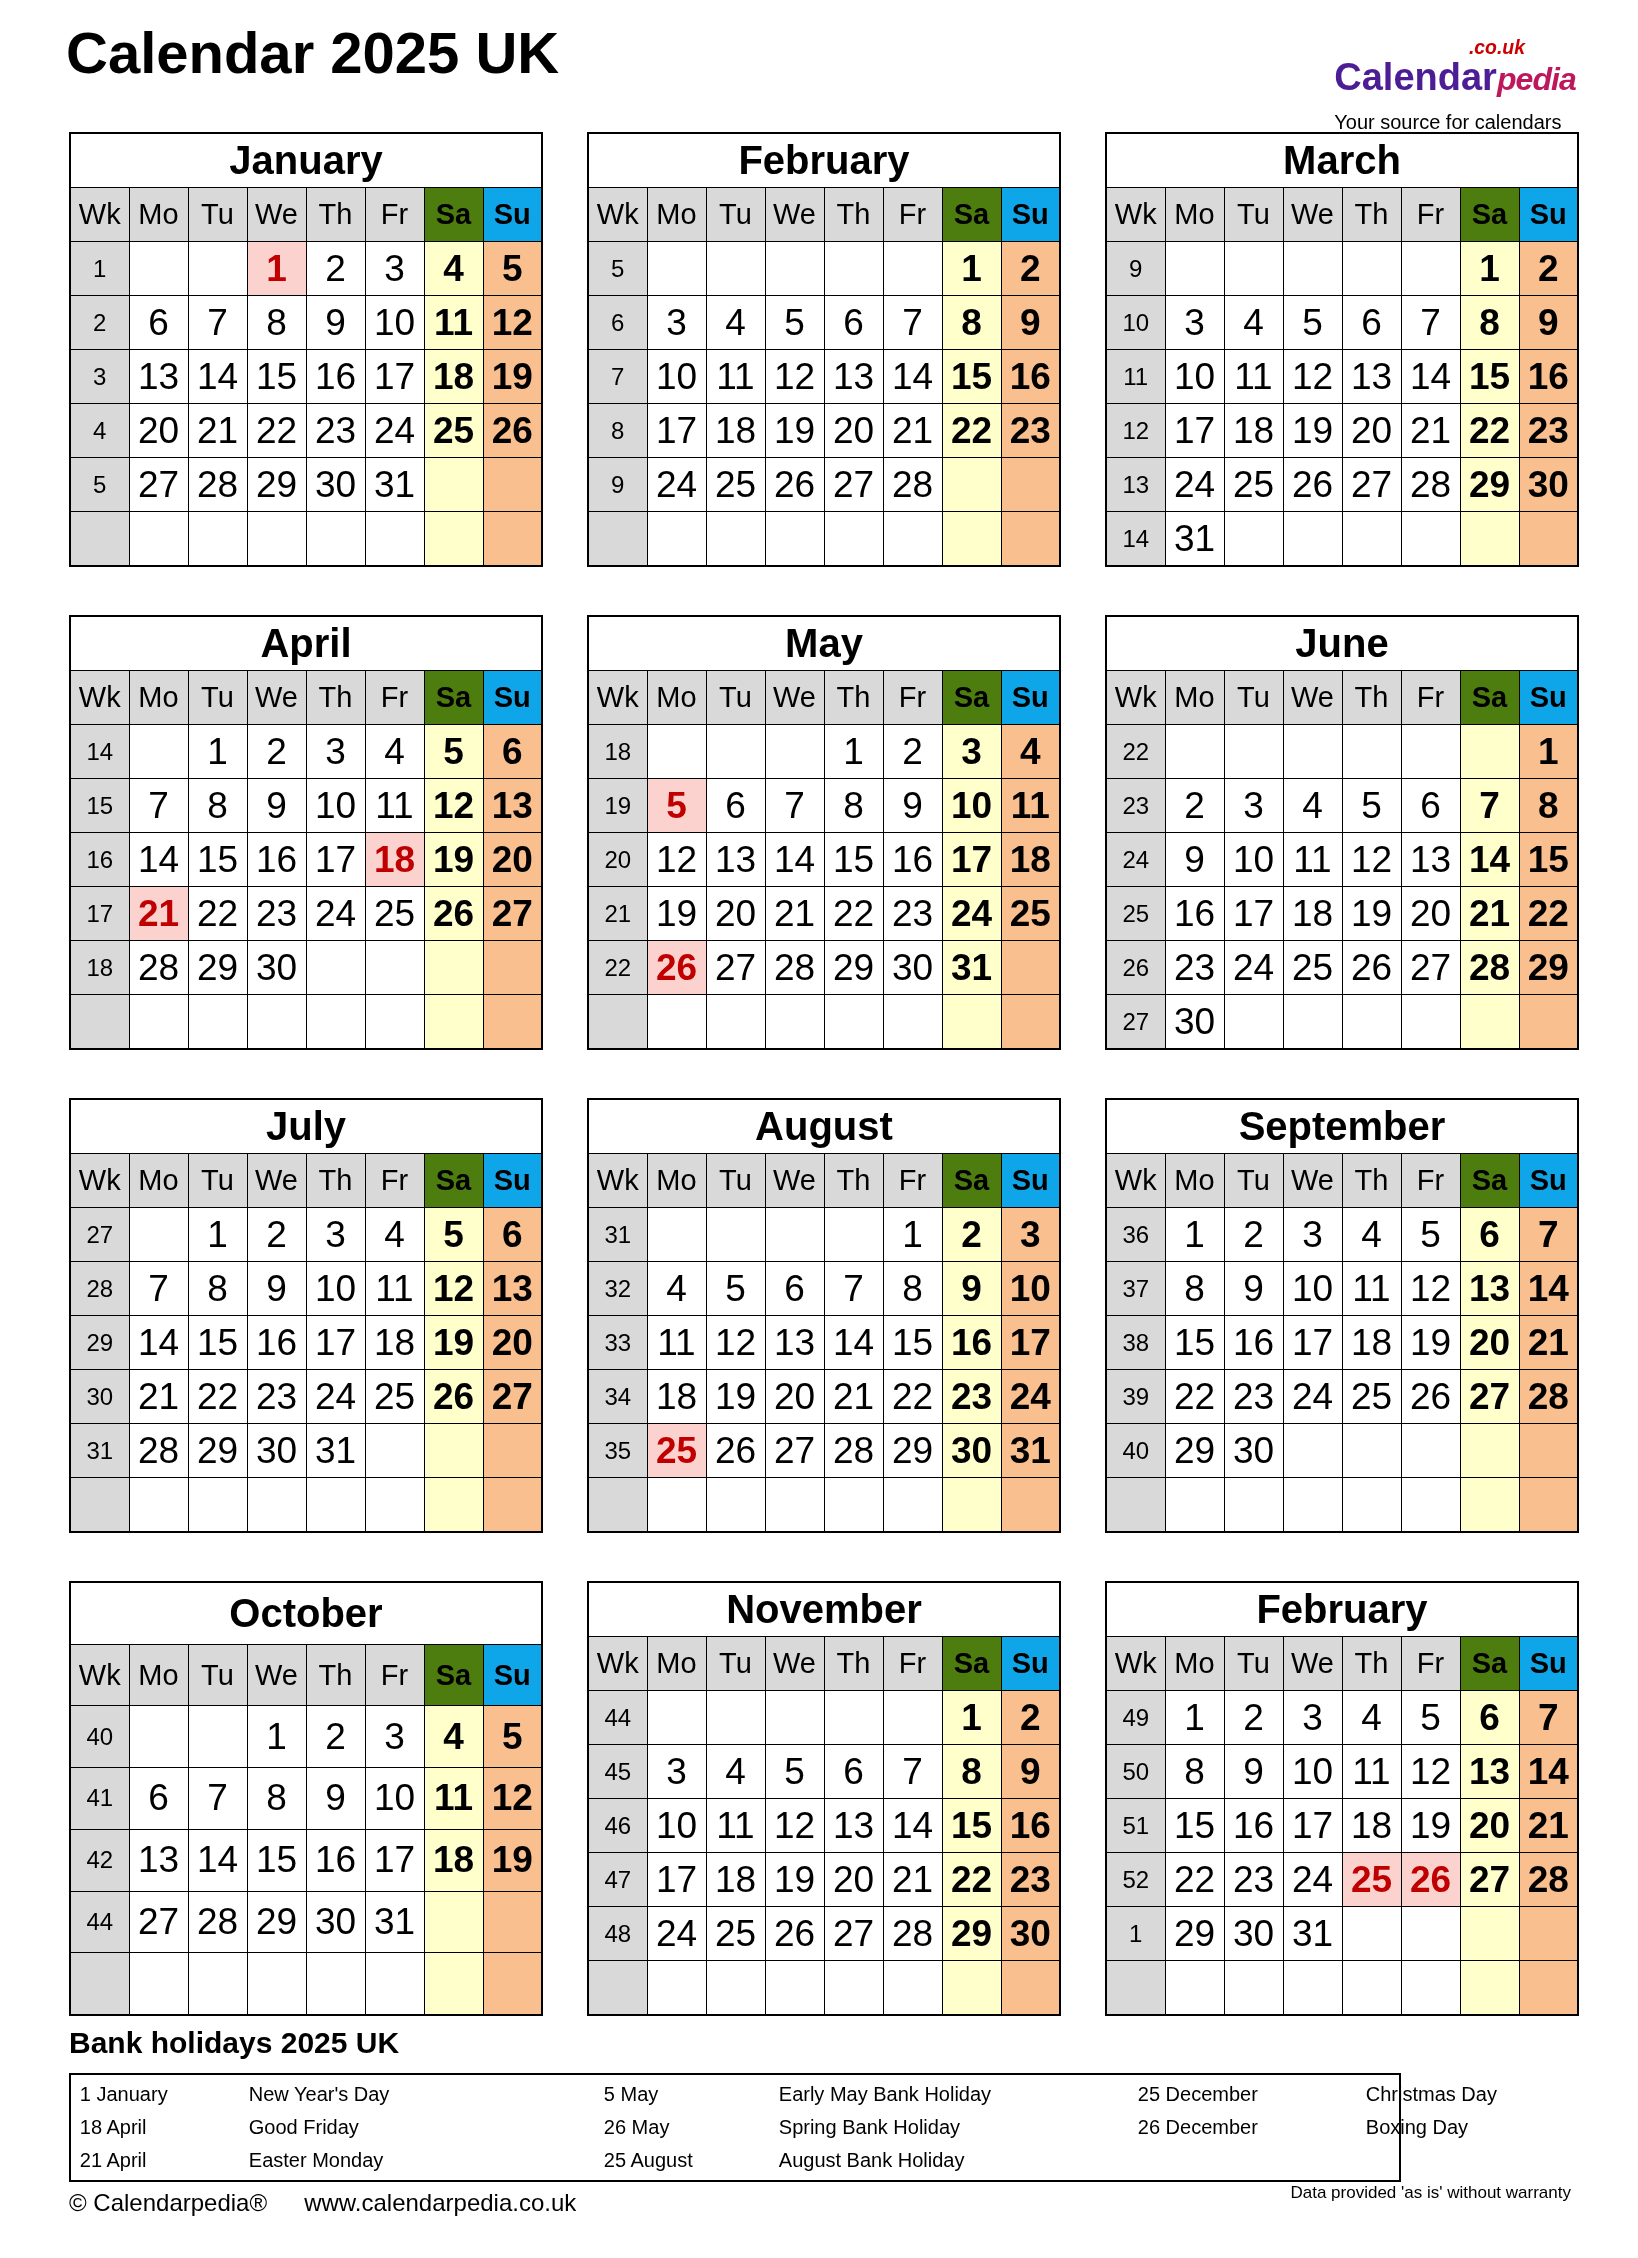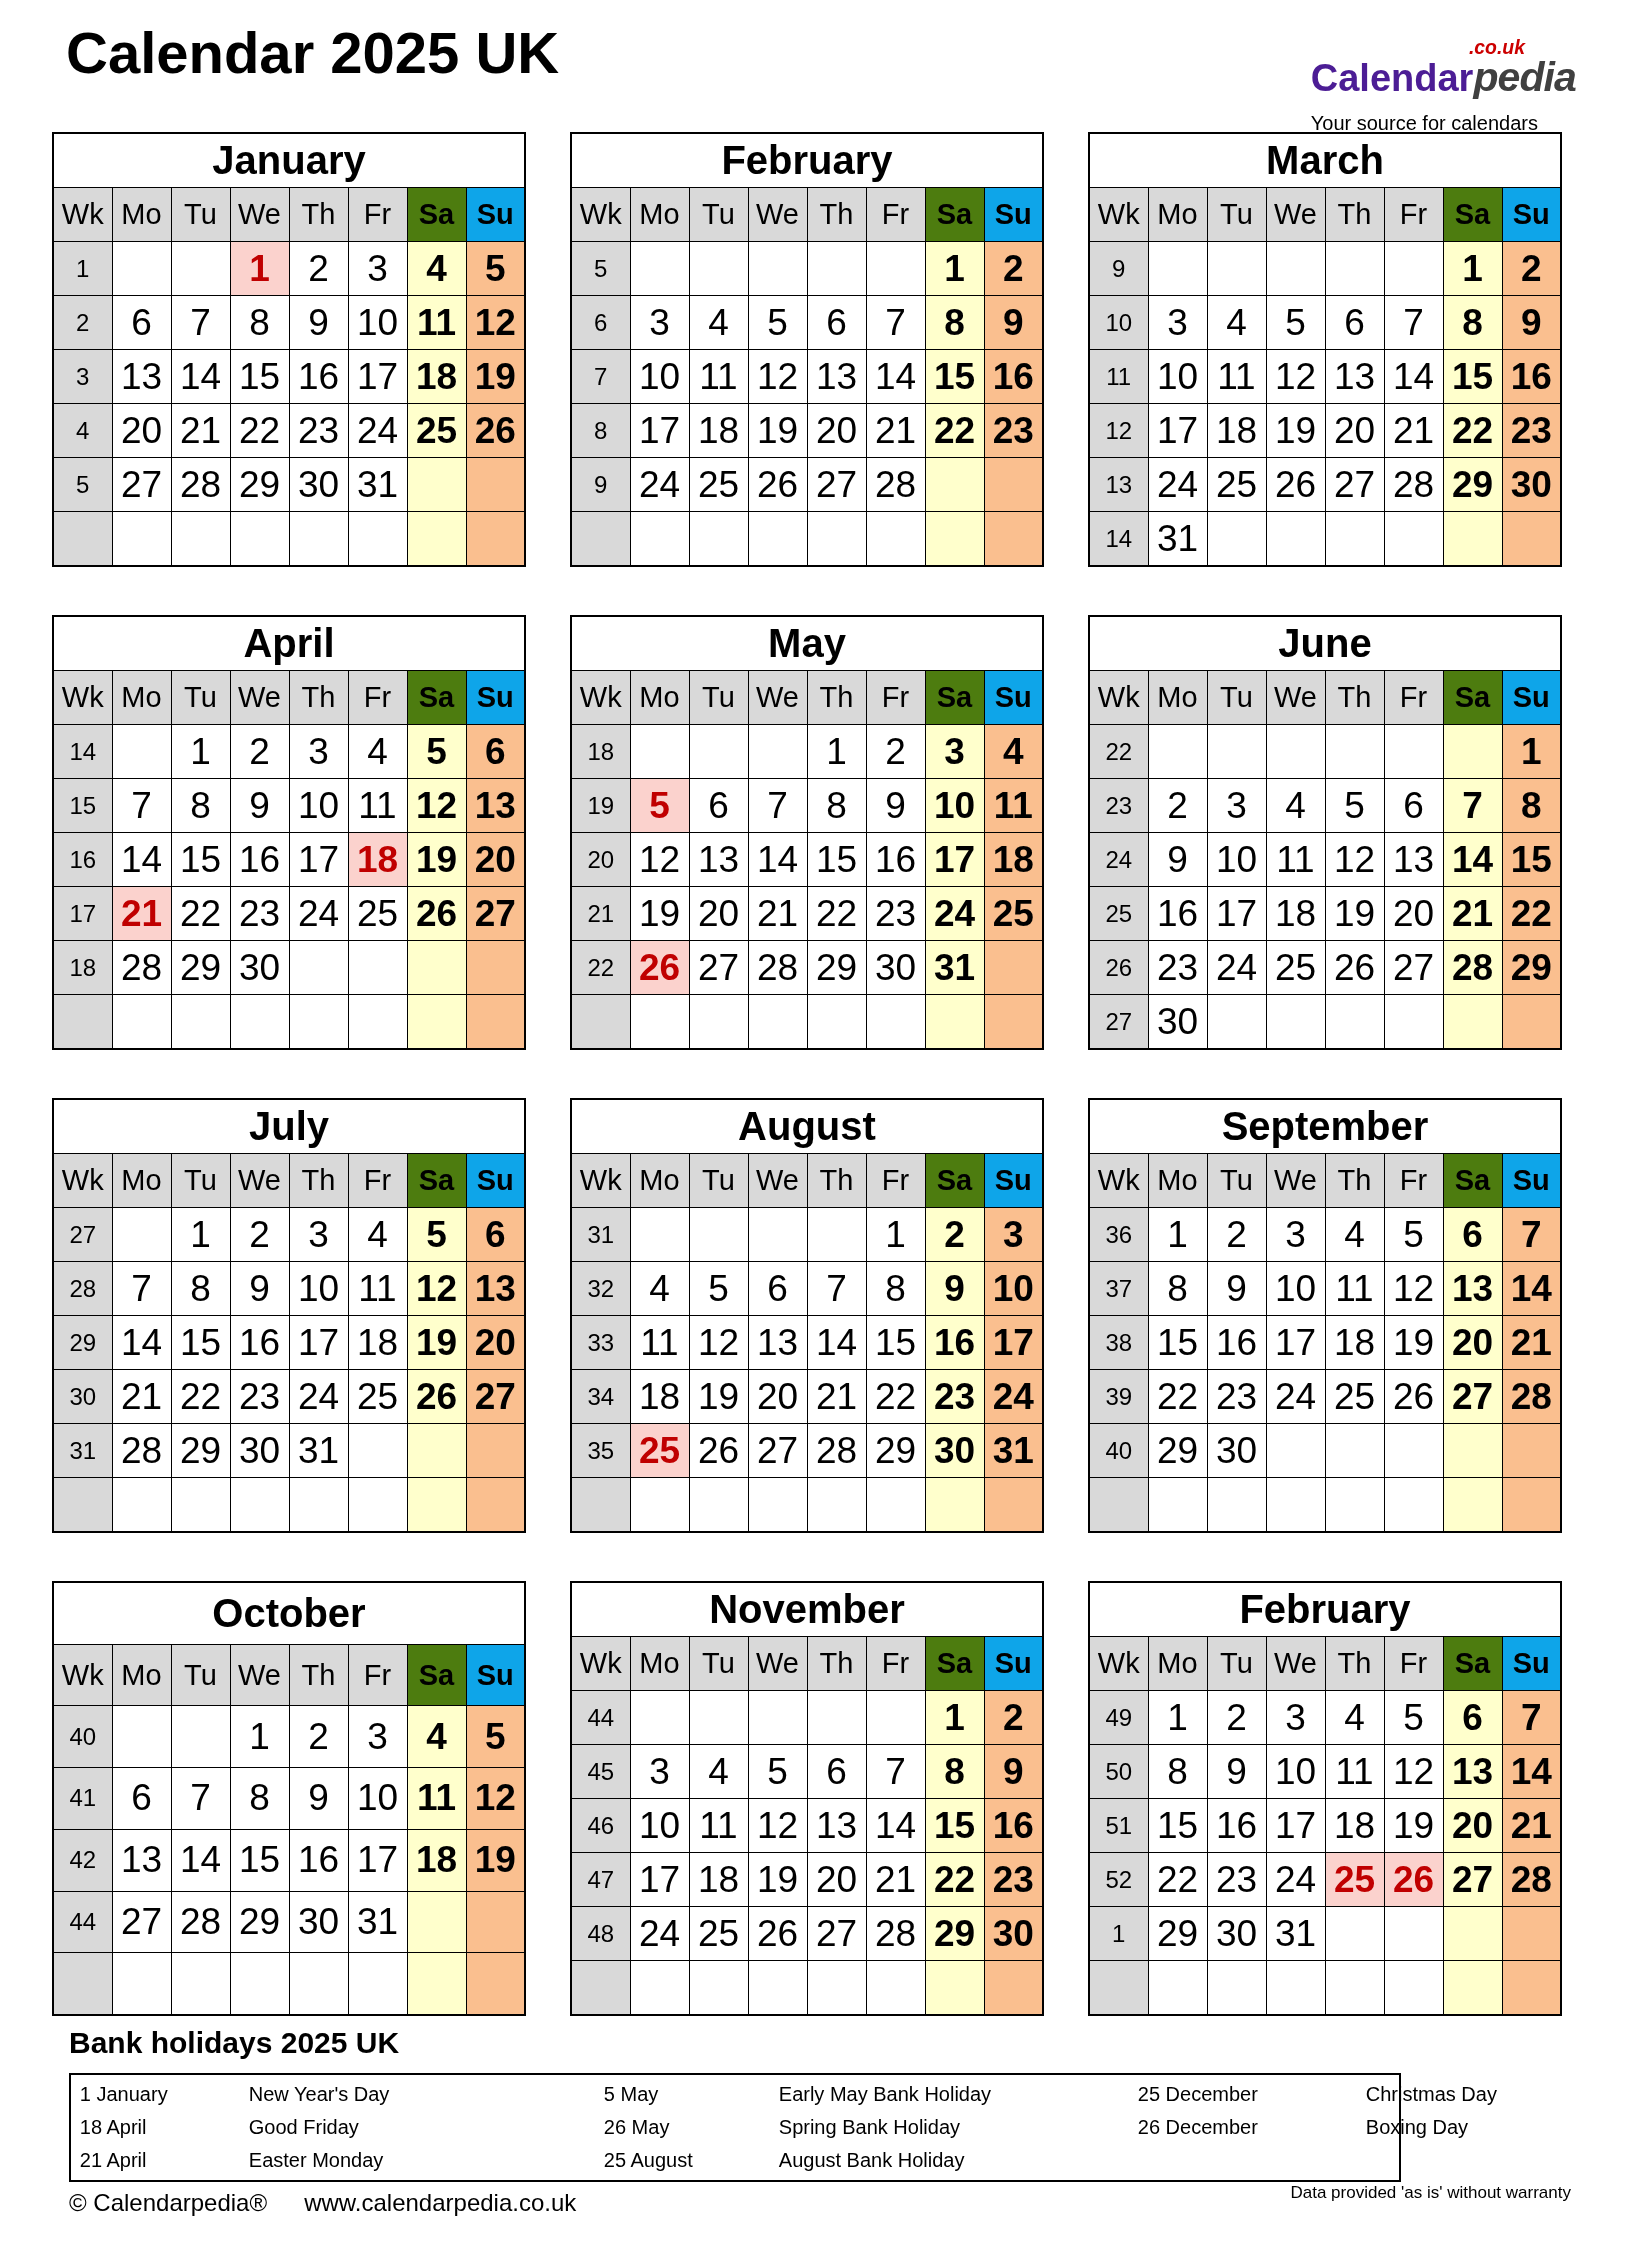--- a/index.html
+++ b/index.html
@@ -21,26 +21,26 @@
     position: absolute; top: 39px; right: 62px;
     text-align: left; white-space: nowrap;
   }
   .logo-couk {
     font-size: 19.4px; line-height: 17.6px; color: #cc0000;
     font-weight: bold; font-style: italic;
     text-align: right; padding-right: 51px;
   }
   .logo-line { line-height: 41px; }
   .logo-black { font-size: 38px; color: #4c1d95; font-weight: bold; }
-  .logo-red   { font-size: 41px; color: #404040; font-weight: bold; font-style: italic; letter-spacing: -0.9px; }
+  .logo-red   { font-size: 32px; color: #be185d; font-weight: bold; font-style: italic; letter-spacing: -0.9px; }
   .logo-tag   { font-size: 20px; color: #000; margin-top: 5px; }
 
   
   .months-grid {
-    position: absolute; left: 52px; top: 132px;
+    position: absolute; left: 69px; top: 132px;
     width: 1196px;
     display: grid;
     grid-template-columns: repeat(3, 474px);
     column-gap: 44px; row-gap: 48px;
   }
   table.month {
     border-collapse: collapse; table-layout: fixed;
     width: 474px; border: 2.6px solid #000;
   }
   .month td {

